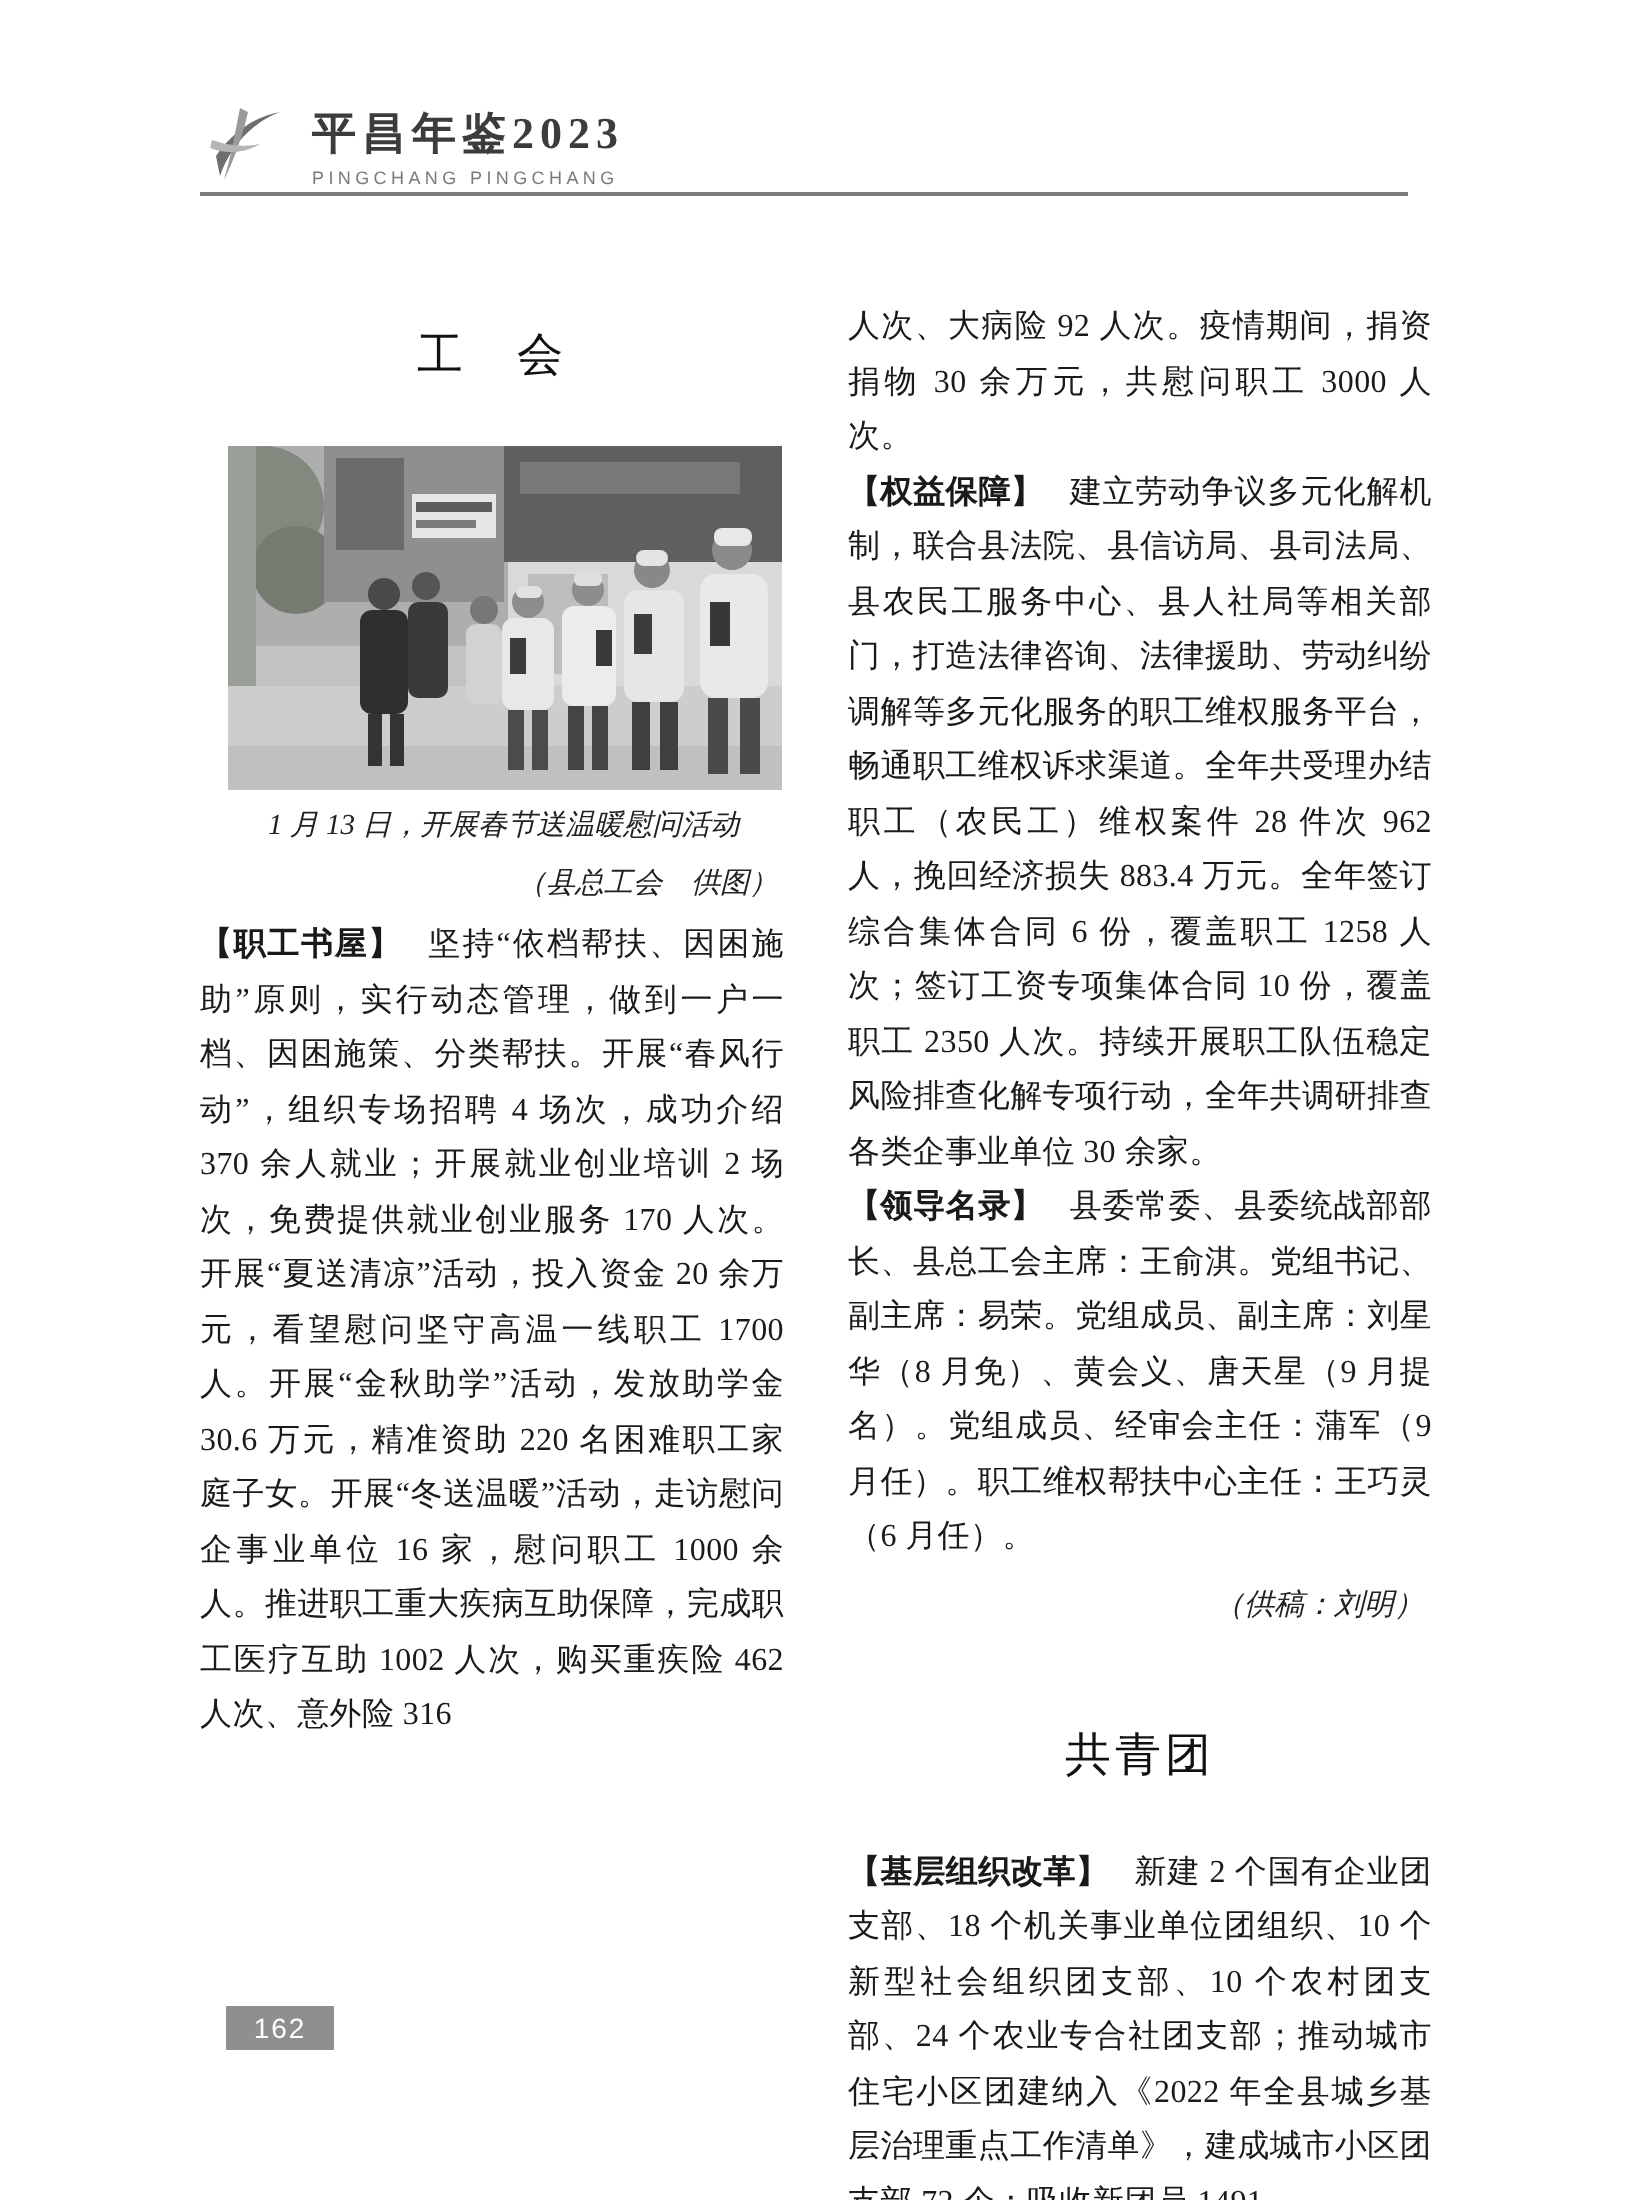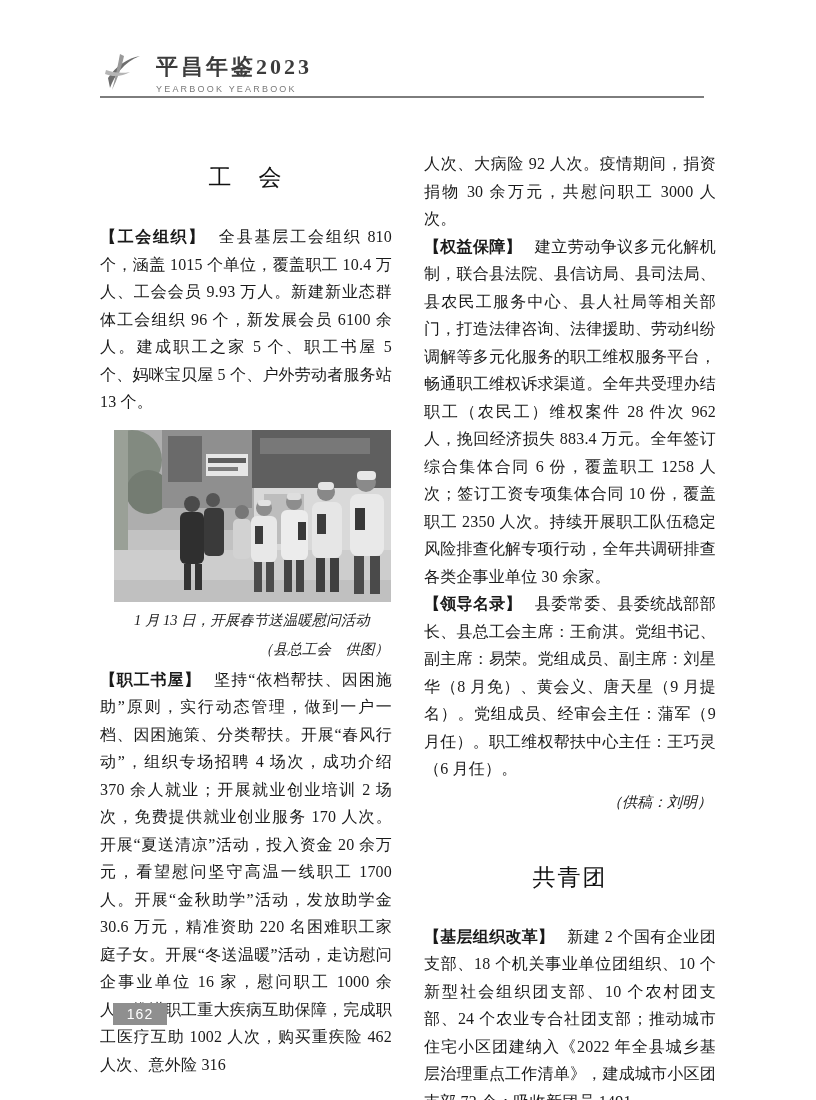--- a/index.html
+++ b/index.html
@@ -78,31 +78,30 @@
   <div class="header-inner">
     <span class="logo-mark">
       <svg viewBox="0 0 46 44" width="46" height="44">
         <path d="M10 38 C 14 26, 24 12, 40 6 C 28 8, 16 16, 8 28 Z" fill="#6e6e6e"></path>
         <path d="M20 4 C 18 14, 16 26, 12 40 C 17 30, 22 16, 24 6 Z" fill="#9a9a9a"></path>
         <path d="M6 20 C 12 22, 20 24, 30 22 C 22 27, 12 27, 5 24 Z" fill="#b5b5b5"></path>
       </svg>
     </span>
     <div class="logo-text">
       <div class="title">平昌年鉴2023</div>
-      <div class="subtitle">YEARBOOK YEARBOOK</div>
+      <div class="subtitle">PINGCHANG PINGCHANG</div>
     </div>
   </div>
 </div>
 <div class="header-rule"></div>
 
 <div class="col col-left">
 
   <div class="chapter-title">工　会</div>
 
-  <p class="para"><span class="sec-label">【工会组织】</span><span>全县基层工会组织 810 个，涵盖 1015 个单位，覆盖职工 10.4 万人、工会会员 9.93 万人。新建新业态群体工会组织 96 个，新发展会员 6100 余人。建成职工之家 5 个、职工书屋 5 个、妈咪宝贝屋 5 个、户外劳动者服务站 13 个。</span></p>
 
   <figure class="figure">
     <div class="photo-frame">
       <svg viewBox="0 0 277 172" width="277" height="172">
         <rect width="277" height="172" fill="#c2c2c2"></rect>
         <rect x="0" y="0" width="277" height="100" fill="#aeaeae"></rect>
 
         <circle cx="18" cy="30" r="30" fill="#828a80"></circle>
         <circle cx="34" cy="62" r="22" fill="#747c72"></circle>
         <rect x="0" y="0" width="14" height="120" fill="#9aa097"></rect>

